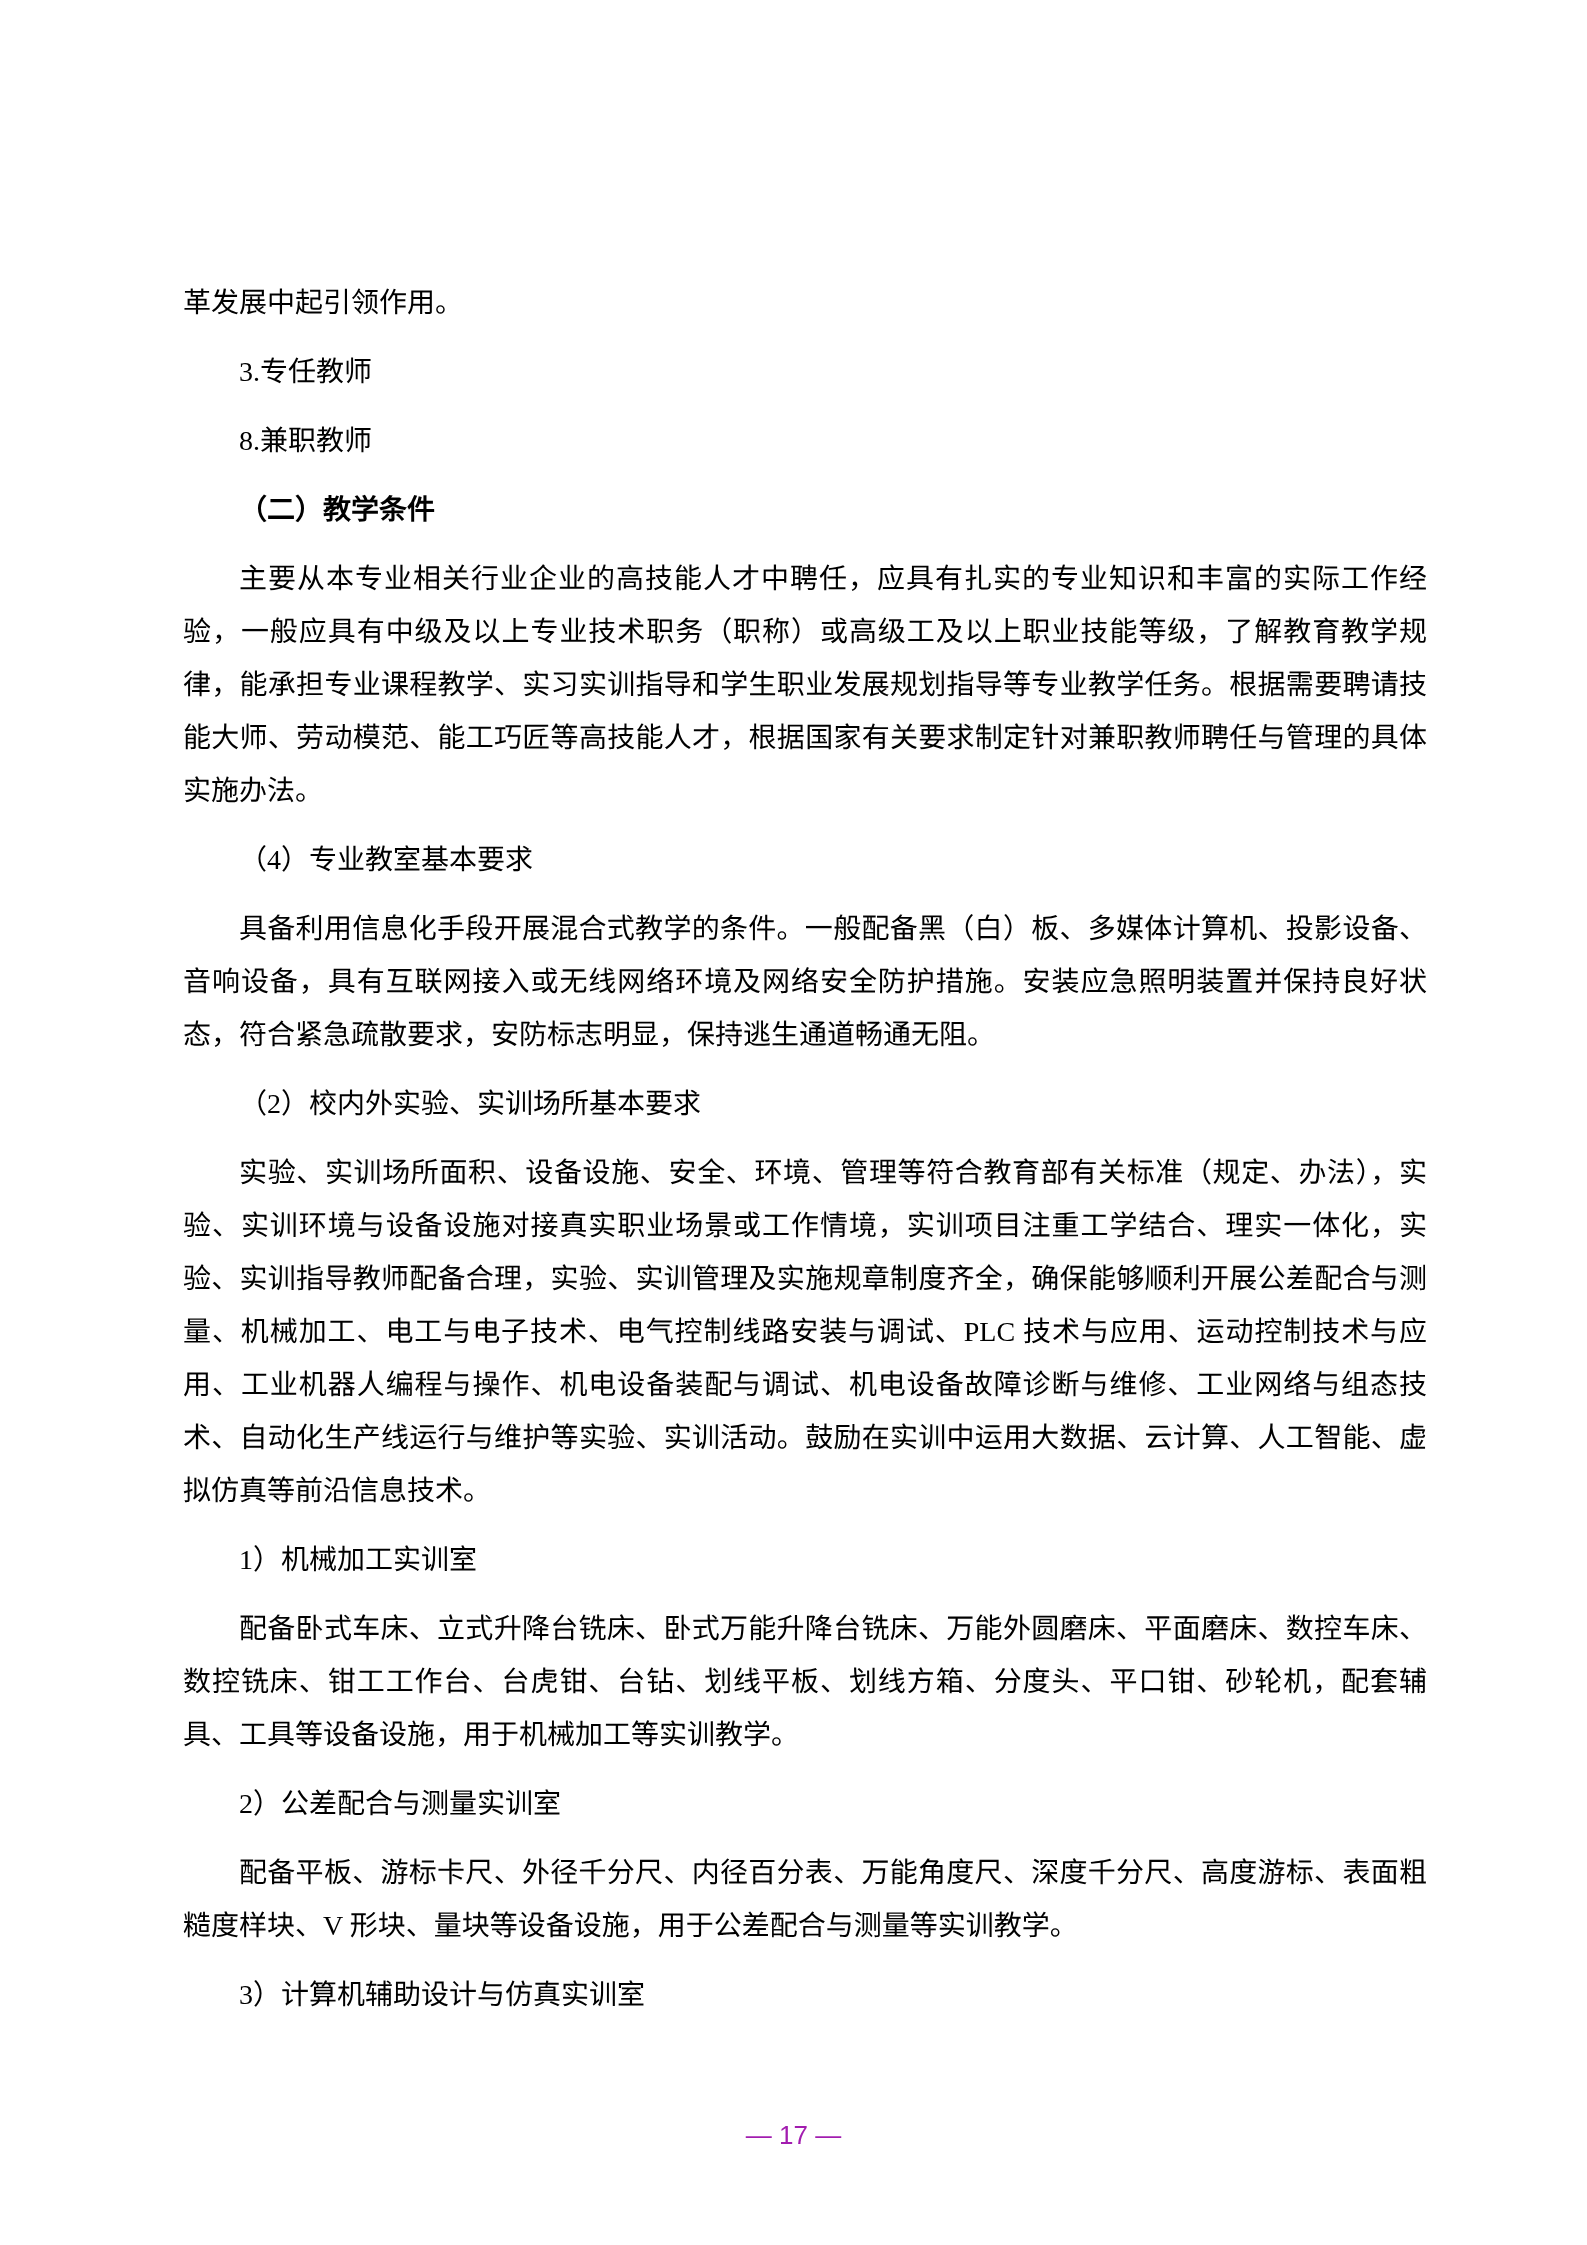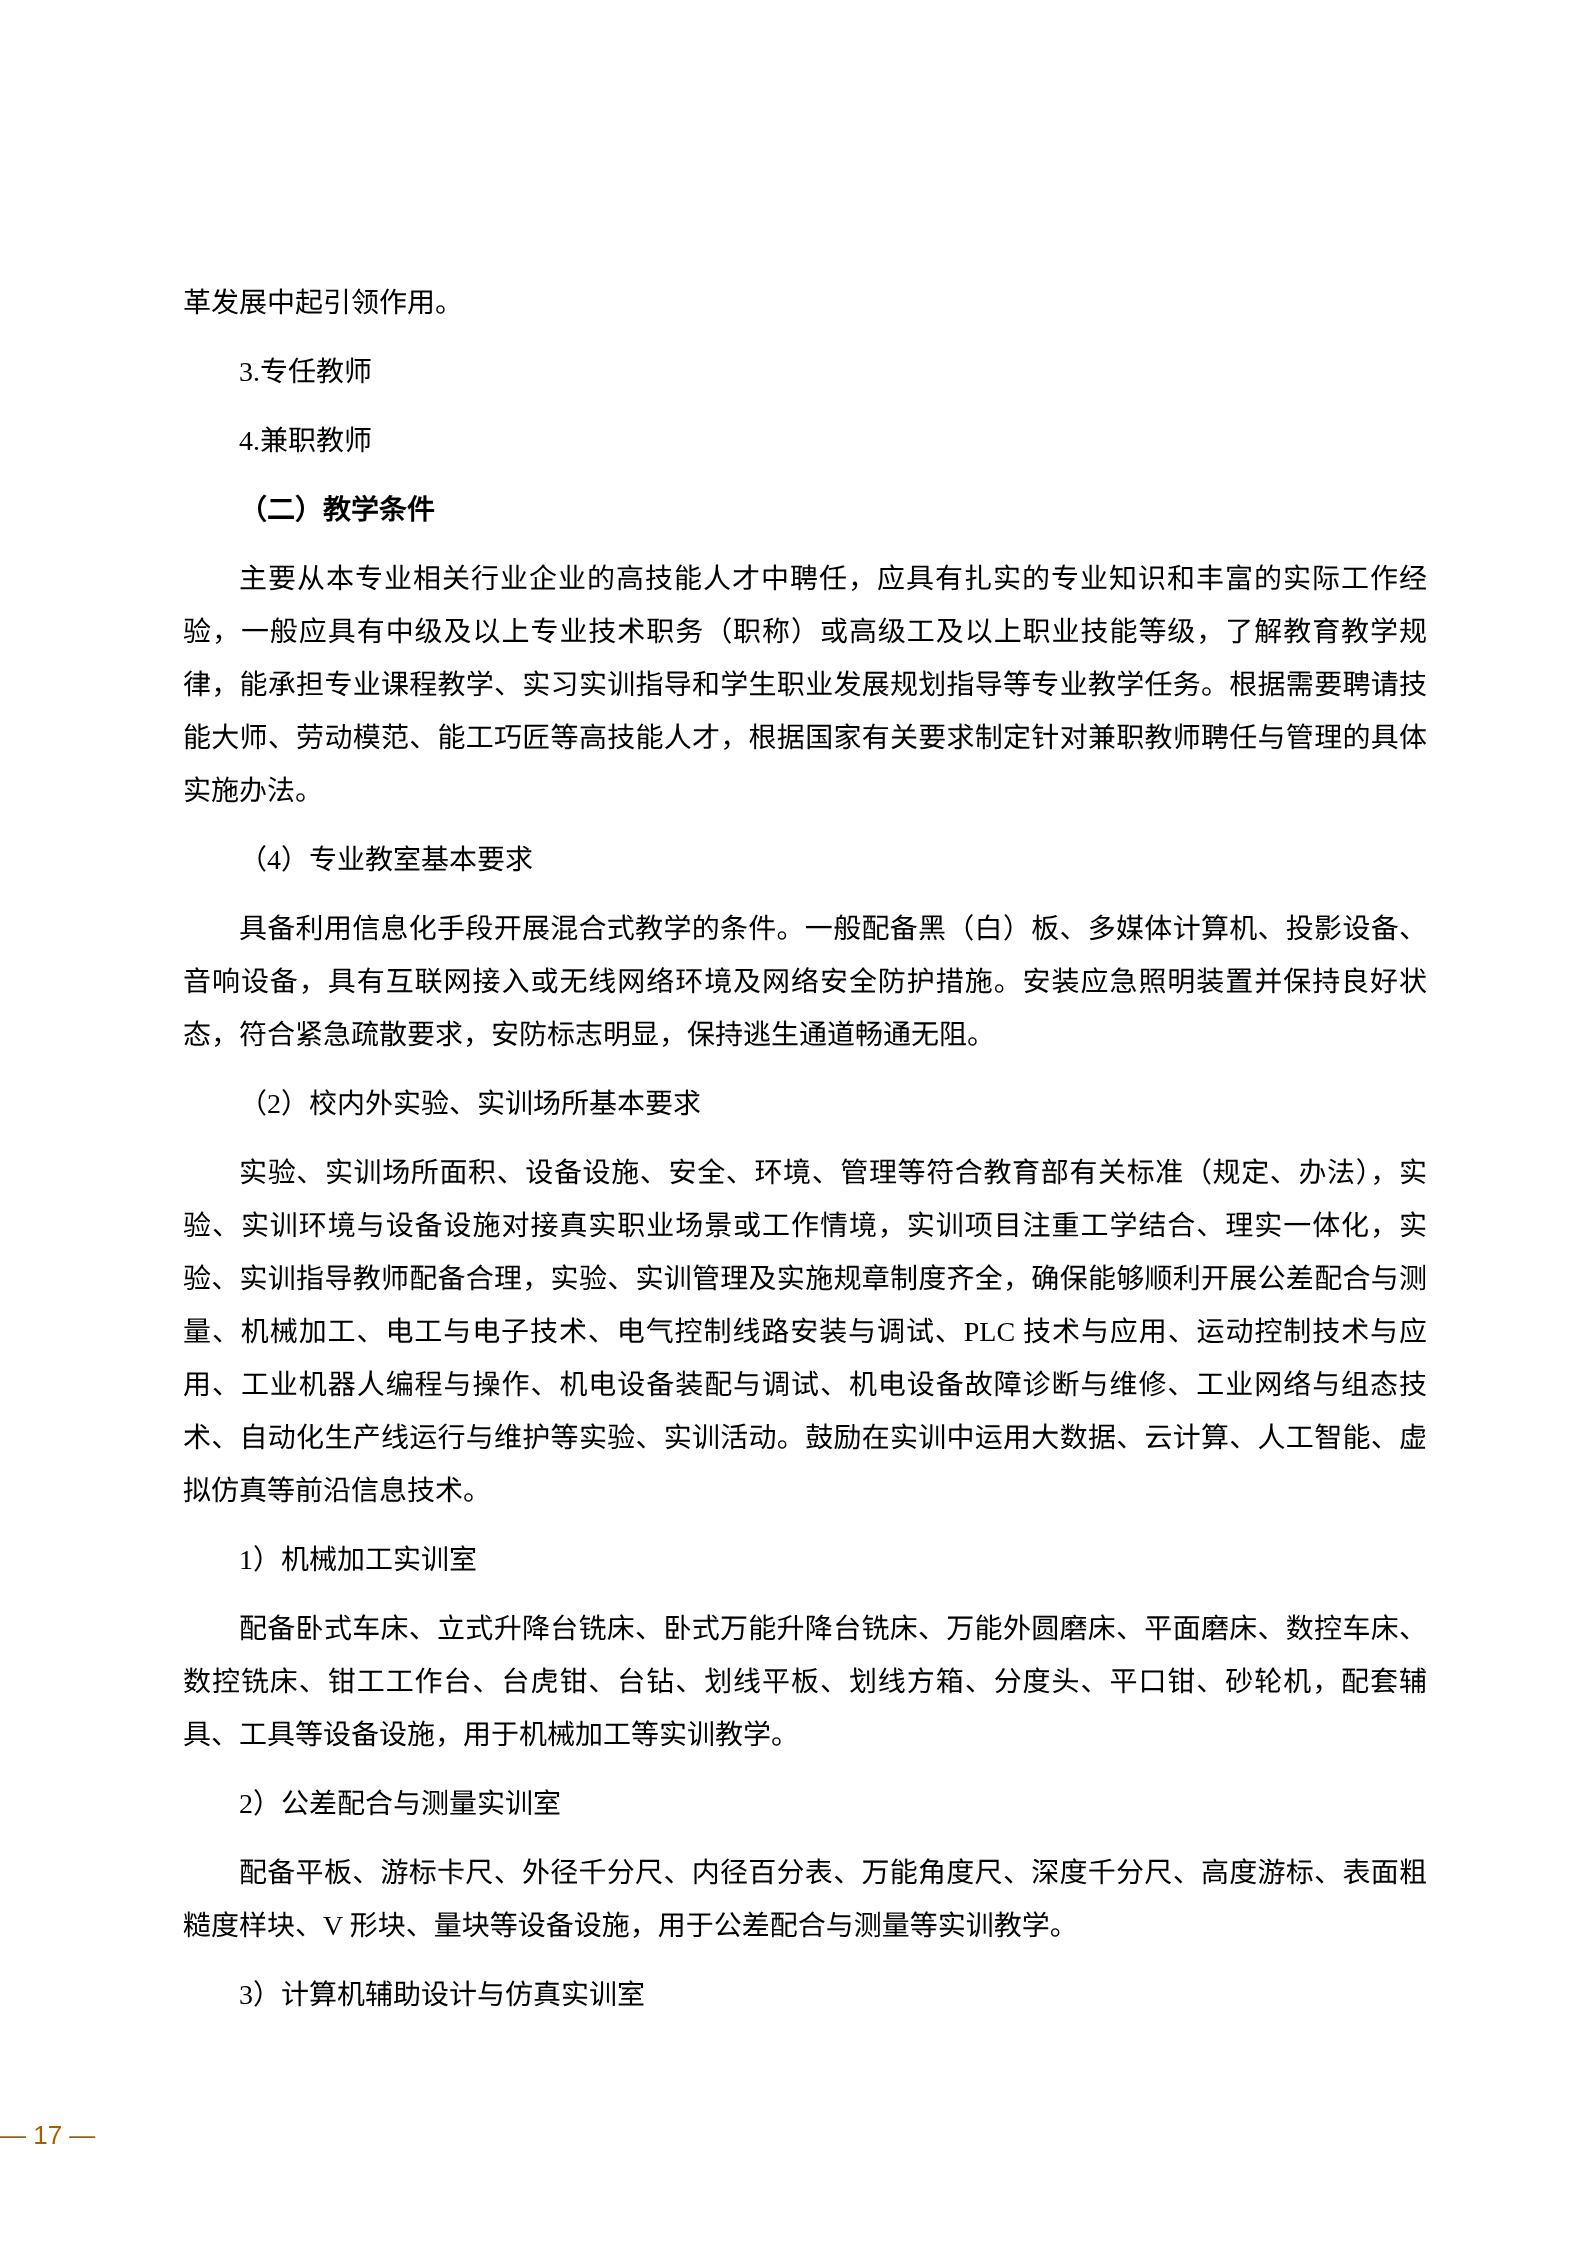--- a/index.html
+++ b/index.html
@@ -35,34 +35,35 @@
     text-indent: 2em;
   }
   .bold {
     font-weight: 700;
   }
   .footer {
     position: absolute;
     left: 0;
     top: 2118px;
     width: 100%;
+    text-align: center;
     font-family: "Liberation Sans", "DejaVu Sans", sans-serif;
     font-size: 26px;
     line-height: 34px;
-    color: #a16207;
+    color: #a21caf;
   }
 </style>
 </head>
 <body>
 
 <div class="page">
   <div class="content">
     <p class="para">革发展中起引领作用。</p>
     <p class="para indent">3.专任教师</p>
-    <p class="para indent">4.兼职教师</p>
+    <p class="para indent">8.兼职教师</p>
     <p class="para indent bold">（二）教学条件</p>
     <p class="para indent">主要从本专业相关行业企业的高技能人才中聘任，应具有扎实的专业知识和丰富的实际工作经验，一般应具有中级及以上专业技术职务（职称）或高级工及以上职业技能等级，了解教育教学规律，能承担专业课程教学、实习实训指导和学生职业发展规划指导等专业教学任务。根据需要聘请技能大师、劳动模范、能工巧匠等高技能人才，根据国家有关要求制定针对兼职教师聘任与管理的具体实施办法。</p>
     <p class="para indent">（4）专业教室基本要求</p>
     <p class="para indent">具备利用信息化手段开展混合式教学的条件。一般配备黑（白）板、多媒体计算机、投影设备、音响设备，具有互联网接入或无线网络环境及网络安全防护措施。安装应急照明装置并保持良好状态，符合紧急疏散要求，安防标志明显，保持逃生通道畅通无阻。</p>
     <p class="para indent">（2）校内外实验、实训场所基本要求</p>
     <p class="para indent">实验、实训场所面积、设备设施、安全、环境、管理等符合教育部有关标准（规定、办法），实验、实训环境与设备设施对接真实职业场景或工作情境，实训项目注重工学结合、理实一体化，实验、实训指导教师配备合理，实验、实训管理及实施规章制度齐全，确保能够顺利开展公差配合与测量、机械加工、电工与电子技术、电气控制线路安装与调试、PLC 技术与应用、运动控制技术与应用、工业机器人编程与操作、机电设备装配与调试、机电设备故障诊断与维修、工业网络与组态技术、自动化生产线运行与维护等实验、实训活动。鼓励在实训中运用大数据、云计算、人工智能、虚拟仿真等前沿信息技术。</p>
     <p class="para indent">1）机械加工实训室</p>
     <p class="para indent">配备卧式车床、立式升降台铣床、卧式万能升降台铣床、万能外圆磨床、平面磨床、数控车床、数控铣床、钳工工作台、台虎钳、台钻、划线平板、划线方箱、分度头、平口钳、砂轮机，配套辅具、工具等设备设施，用于机械加工等实训教学。</p>
     <p class="para indent">2）公差配合与测量实训室</p>
     <p class="para indent">配备平板、游标卡尺、外径千分尺、内径百分表、万能角度尺、深度千分尺、高度游标、表面粗糙度样块、V 形块、量块等设备设施，用于公差配合与测量等实训教学。</p>

